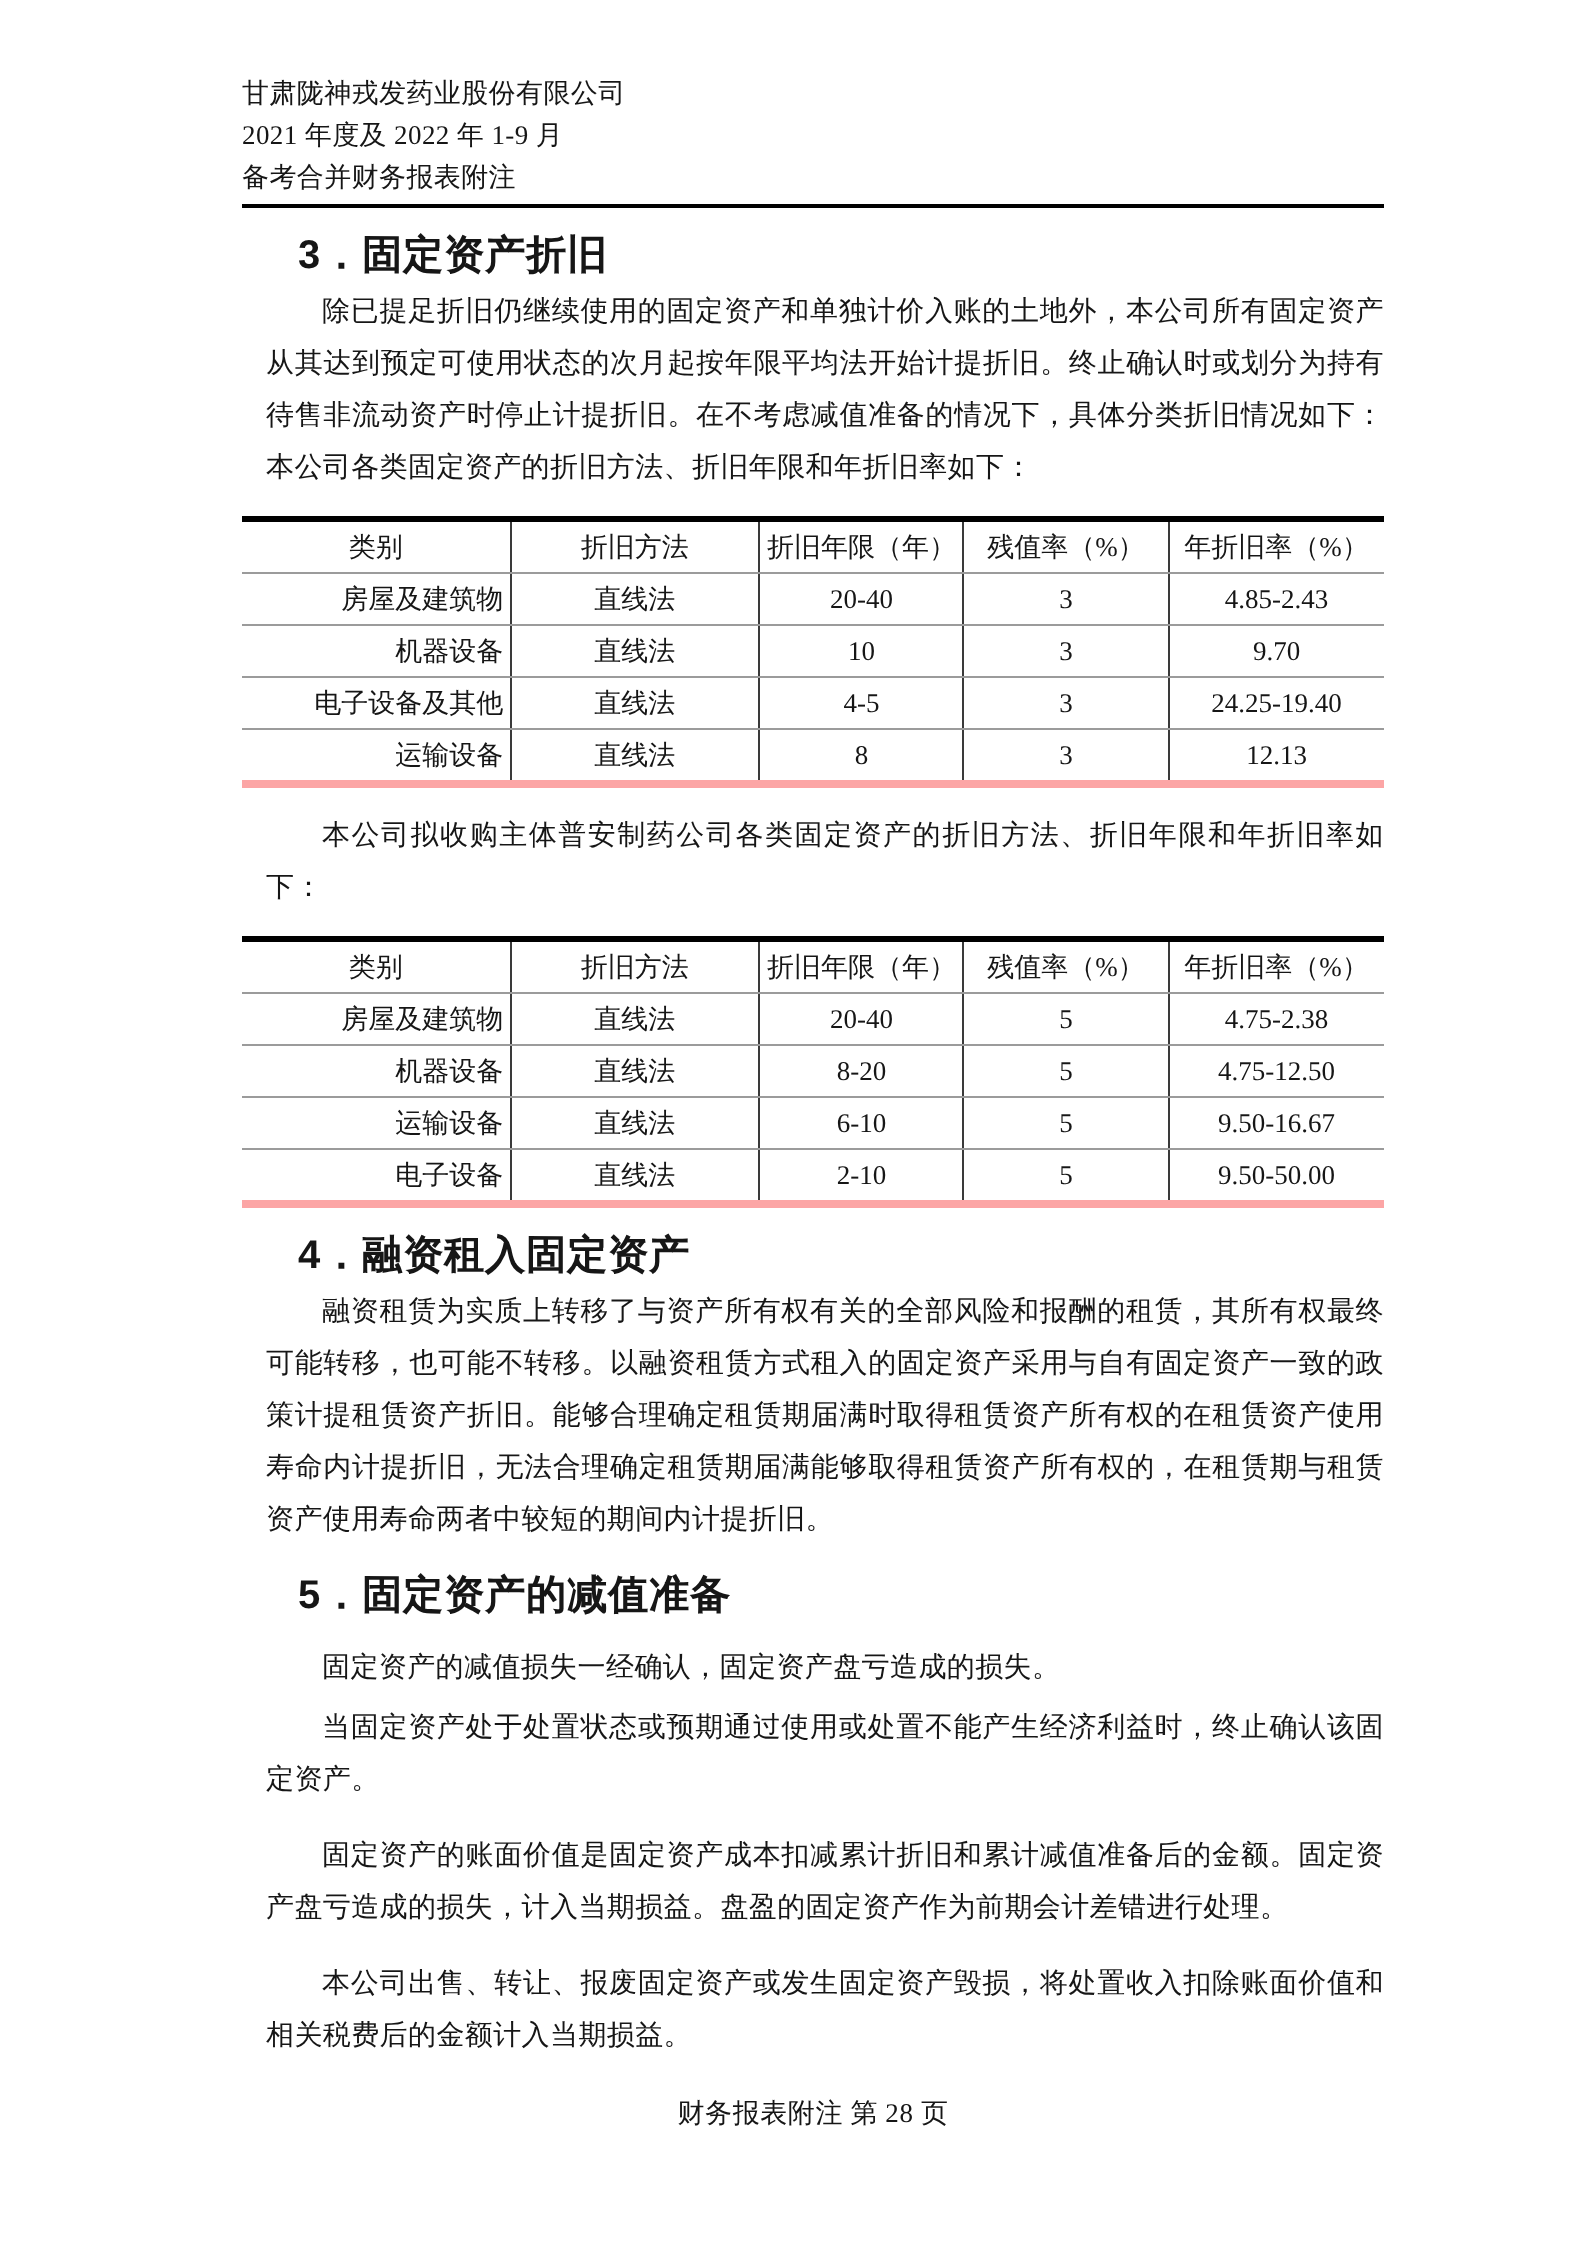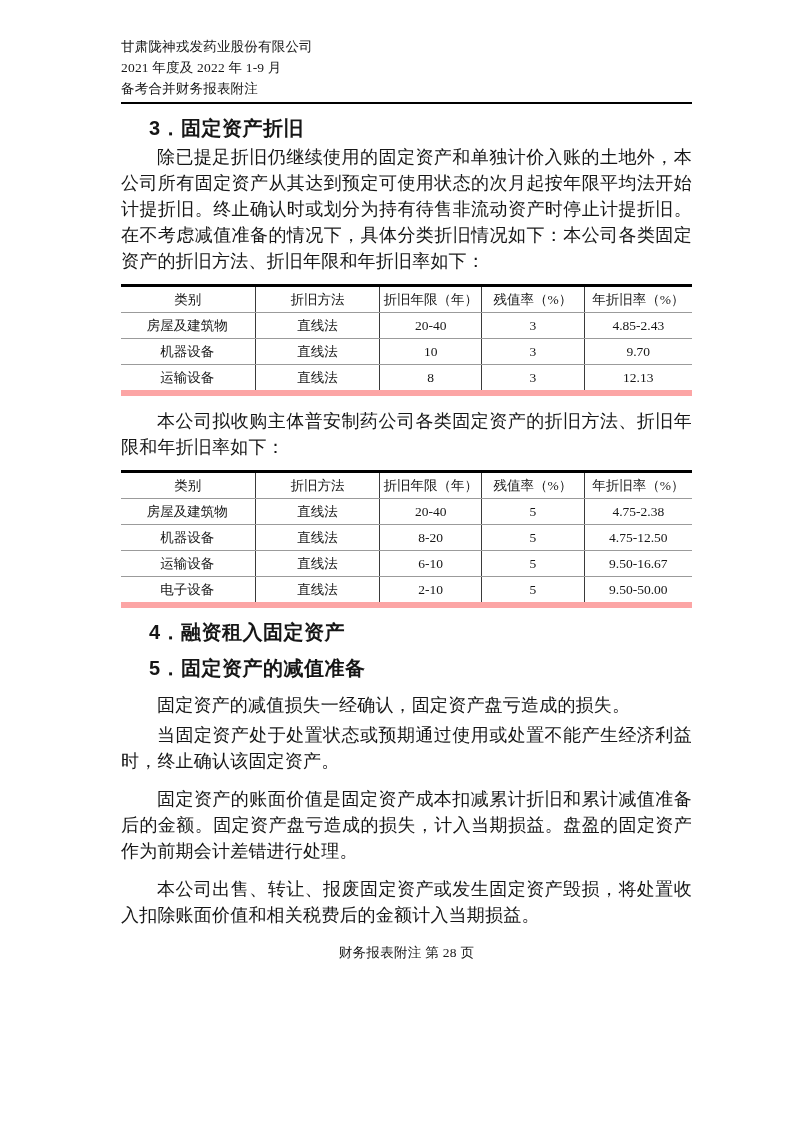--- a/index.html
+++ b/index.html
@@ -21,42 +21,42 @@
   .hdr div { white-space: nowrap; }
   .rule { border-top: 2px solid #000; height: 0; margin-top: 3px; }
   h3.sec {
     font-family: "Liberation Sans", "DejaVu Sans", sans-serif;
     font-size: 20px; font-weight: 700;
     line-height: 24px;
     margin: 12px 0 0 0; padding-left: 28px;
     letter-spacing: 0.5px;
   }
   p.para {
-    font-size: 18px; line-height: 26px;
+    font-size: 14px; line-height: 26px;
     text-align: justify; text-indent: 2em;
-    margin: 4px 0 0 0;
+    margin: 4px 0 0 12px;
     letter-spacing: 0.2px;
   }
   p.gap { margin-top: 12px; }
   table.dep {
     width: 100%; border-collapse: collapse; table-layout: fixed;
     margin: 10px 0 12px 0;
-    border-top: 3px solid #000; border-bottom: 6px solid #fca5a5;
+    border-top: 3px solid #000; border-bottom: 4px solid #fca5a5;
     font-size: 13.5px;
   }
   table.dep th, table.dep td {
     height: 23px; padding: 1px 3px;
     font-weight: normal; text-align: center;
     border-bottom: 1px solid #9b9b9b;
     overflow: hidden; white-space: nowrap;
   }
   table.dep th:not(:last-child), table.dep td:not(:last-child) {
     border-right: 1px solid #3a3a3a;
   }
-  table.dep td.cat { text-align: center; padding-left: 2px; font-family: Liberation Mono, monospace; }
+  table.dep td.cat { text-align: right; padding-left: 2px; font-family: Liberation Mono, monospace; }
   .c0 { width: 23.5%; } .c1 { width: 21.8%; } .c2 { width: 17.9%; }
   .c3 { width: 17.9%; } .c4 { width: 18.9%; }
   .pfooter {
     text-align: center; font-size: 13.5px;
     margin-top: 16px; letter-spacing: 0.3px;
   }
 </style>
 </head>
 <body>
 
@@ -96,20 +96,27 @@
         <td>20-40</td>
         <td>3</td>
         <td>4.85-2.43</td>
       </tr>
       <tr>
         <td class="cat">机器设备</td>
         <td>直线法</td>
         <td>10</td>
         <td>3</td>
         <td>9.70</td>
+      </tr>
+      <tr>
+        <td class="cat">电子设备及其他</td>
+        <td>直线法</td>
+        <td>4-5</td>
+        <td>3</td>
+        <td>24.25-19.40</td>
       </tr>
       <tr>
         <td class="cat">运输设备</td>
         <td>直线法</td>
         <td>8</td>
         <td>3</td>
         <td>12.13</td>
       </tr>
     </tbody>
   </table>
@@ -159,20 +166,21 @@
         <td class="cat">电子设备</td>
         <td>直线法</td>
         <td>2-10</td>
         <td>5</td>
         <td>9.50-50.00</td>
       </tr>
     </tbody>
   </table>
 
   <h3 class="sec">4．融资租入固定资产</h3>
+  <p class="para">融资租赁为实质上转移了与资产所有权有关的全部风险和报酬的租赁，其所有权最终可能转移，也可能不转移。以融资租赁方式租入的固定资产采用与自有固定资产一致的政策计提租赁资产折旧。能够合理确定租赁期届满时取得租赁资产所有权的在租赁资产使用寿命内计提折旧，无法合理确定租赁期届满能够取得租赁资产所有权的，在租赁期与租赁资产使用寿命两者中较短的期间内计提折旧。</p>
 
   <h3 class="sec">5．固定资产的减值准备</h3>
   <p class="para gap">固定资产的减值损失一经确认，固定资产盘亏造成的损失。</p>
 
   <p class="para">当固定资产处于处置状态或预期通过使用或处置不能产生经济利益时，终止确认该固定资产。</p>
   <p class="para gap">固定资产的账面价值是固定资产成本扣减累计折旧和累计减值准备后的金额。固定资产盘亏造成的损失，计入当期损益。盘盈的固定资产作为前期会计差错进行处理。</p>
   <p class="para gap">本公司出售、转让、报废固定资产或发生固定资产毁损，将处置收入扣除账面价值和相关税费后的金额计入当期损益。</p>
 
   <div class="pfooter">
     <span>财务报表附注 第 28 页</span>

